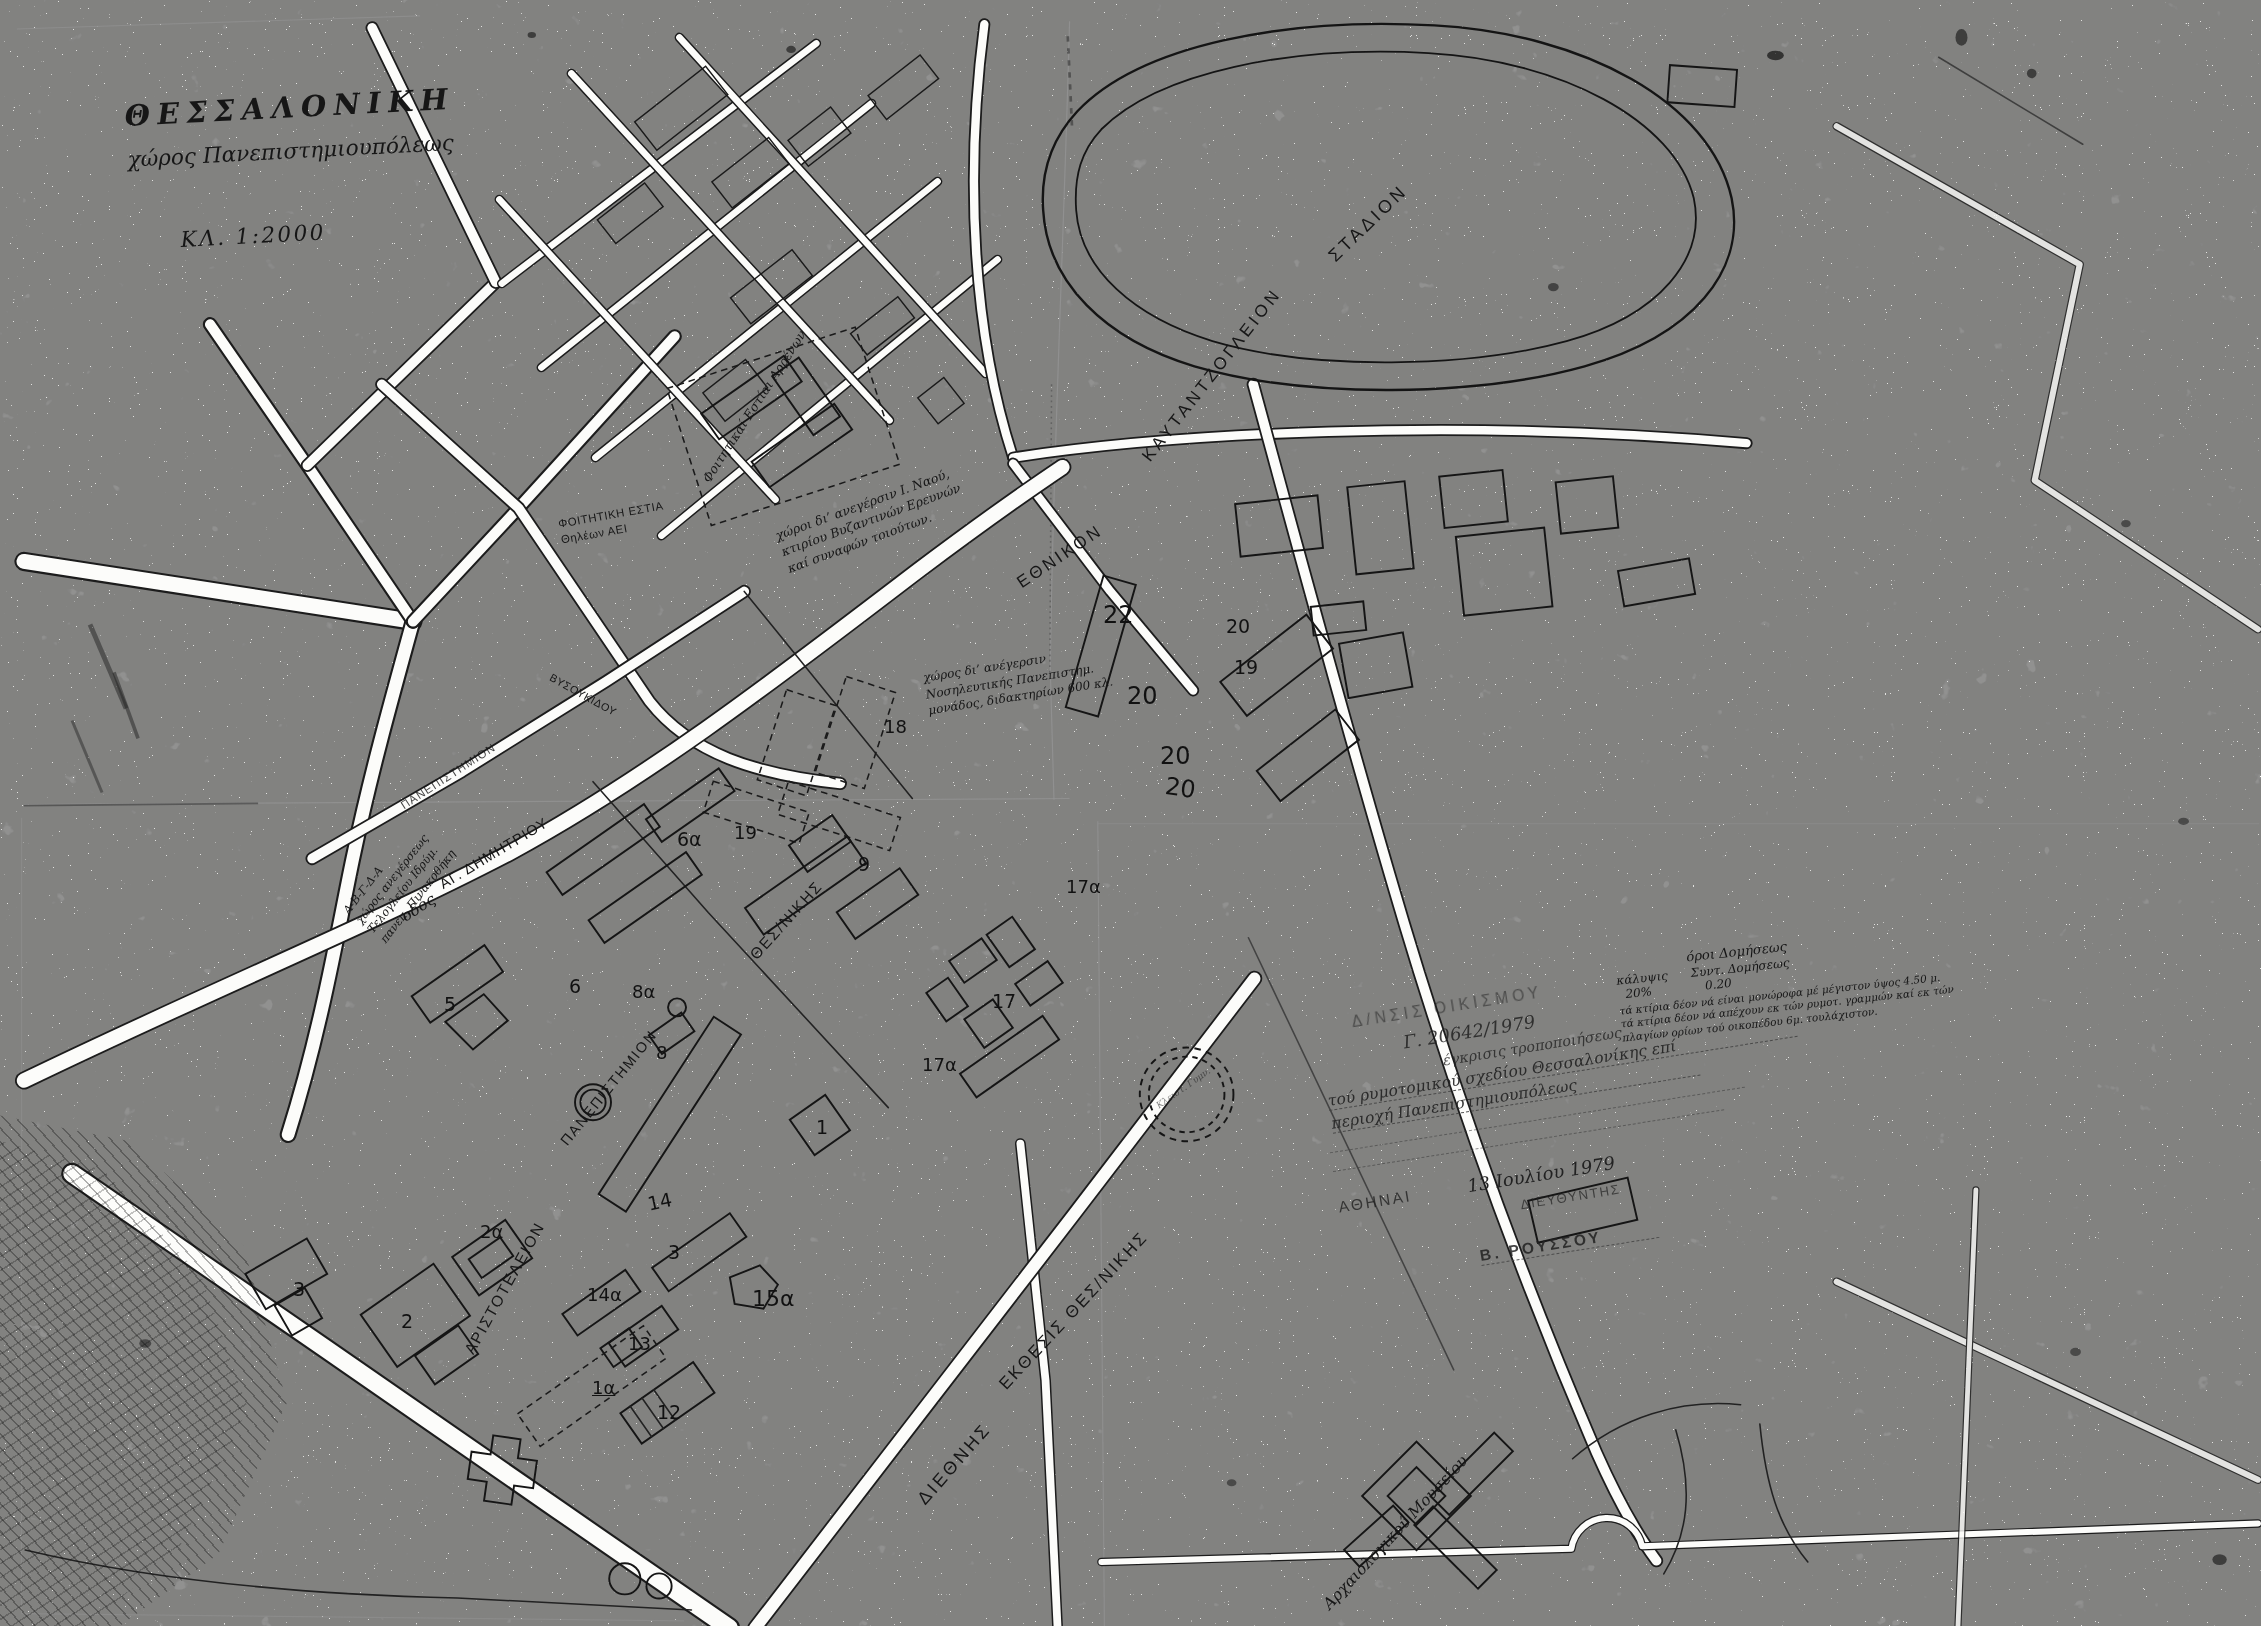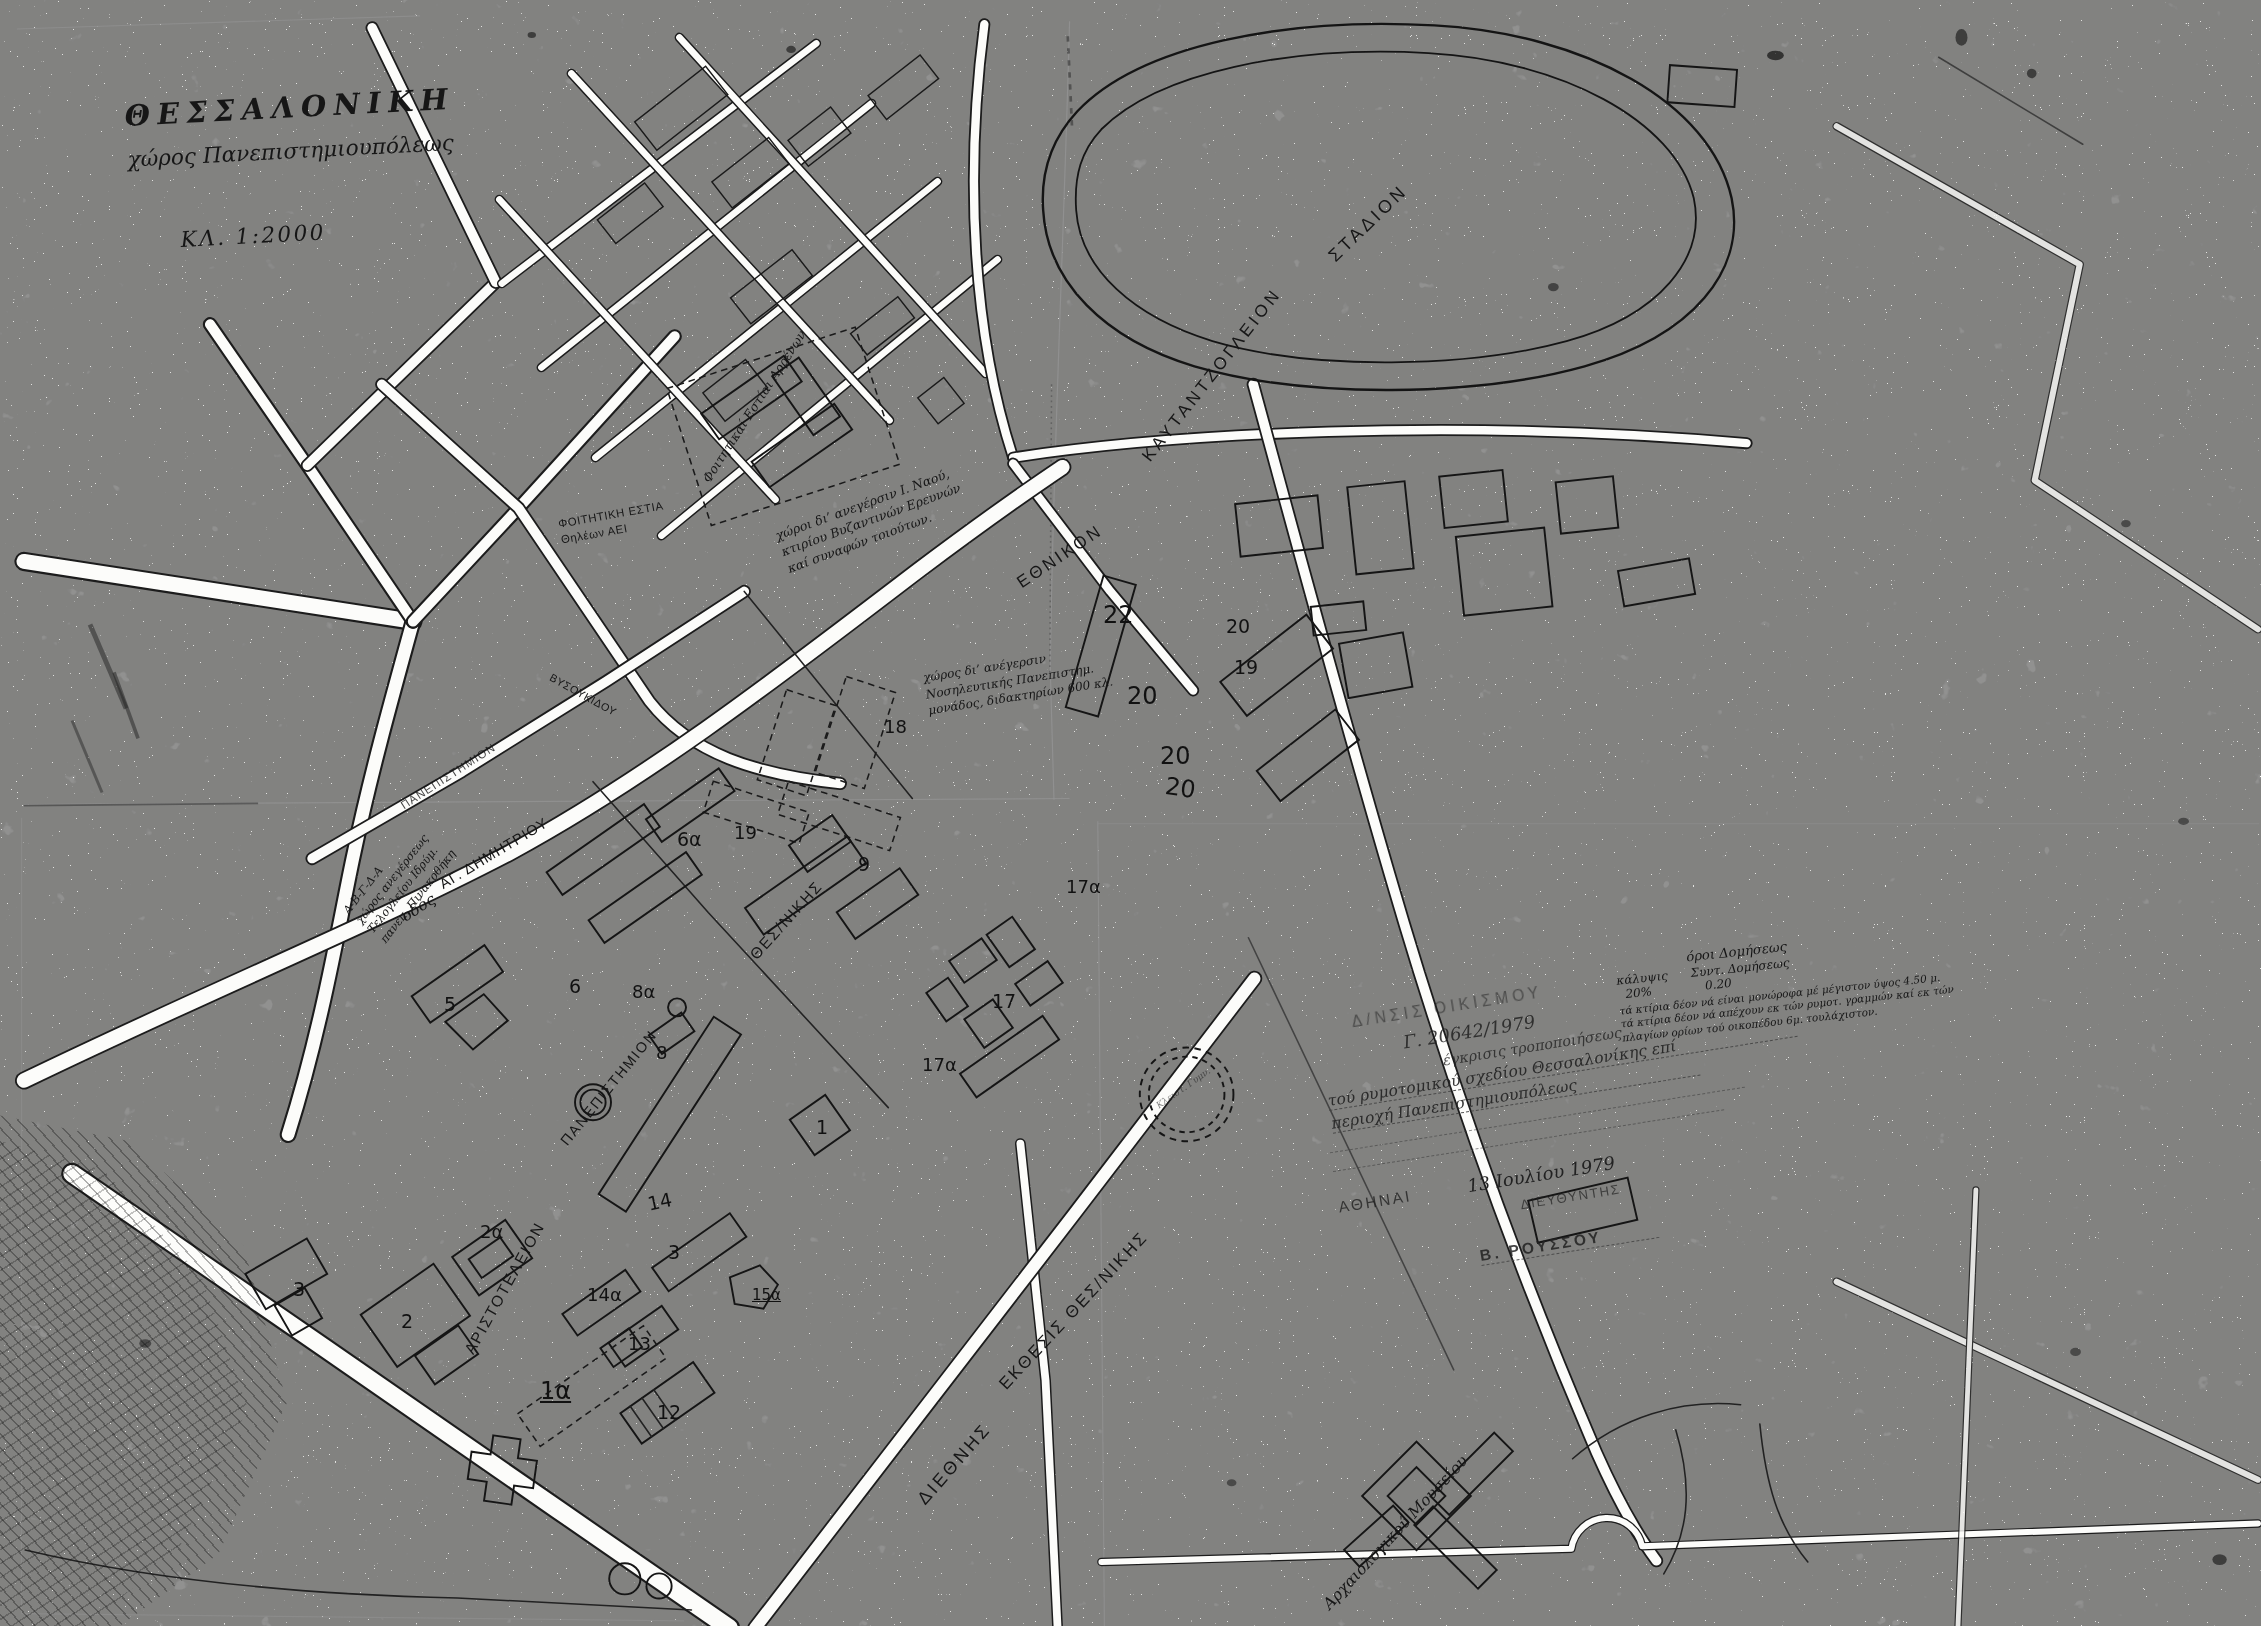--- a/index.html
+++ b/index.html
@@ -385,23 +385,23 @@
     <div class="num" style="left:632px;top:983px;font-size:18px;">8α</div>
     <div class="num" style="left:656px;top:1044px;font-size:18px;">8</div>
     <div class="num" style="left:858px;top:855px;font-size:19px;">9</div>
     <div class="num" style="left:444px;top:995px;font-size:19px;">5</div>
     <div class="num" style="left:816px;top:1118px;font-size:19px;">1</div>
     <div class="num" style="left:992px;top:992px;font-size:19px;text-align:center;">17</div>
     <div class="num" style="left:922px;top:1056px;font-size:18px;">17α</div>
     <div class="num" style="left:1066px;top:878px;font-size:18px;">17α</div>
     <div class="num" style="left:646px;top:1195px;font-size:19px;transform:rotate(-12deg);">14</div>
     <div class="num" style="left:668px;top:1243px;font-size:19px;">3</div>
-    <div class="num" style="left:752px;top:1288px;font-size:15px;text-decoration:underline;">15α</div>
+    <div class="num" style="left:752px;top:1288px;font-size:22px;">15α</div>
     <div class="num" style="left:587px;top:1286px;font-size:18px;">14α</div>
     <div class="num" style="left:480px;top:1223px;font-size:18px;">2α</div>
     <div class="num" style="left:401px;top:1312px;font-size:19px;">2</div>
     <div class="num" style="left:293px;top:1280px;font-size:19px;">3</div>
-    <div class="num" style="left:540px;top:1379px;font-size:24px;text-decoration:underline;">1α</div>
+    <div class="num" style="left:592px;top:1379px;font-size:18px;text-decoration:underline;">1α</div>
     <div class="num" style="left:628px;top:1335px;font-size:18px;">13</div>
     <div class="num" style="left:657px;top:1403px;font-size:19px;">12</div>
   </div>
 </div>
 
 
 </body></html>

